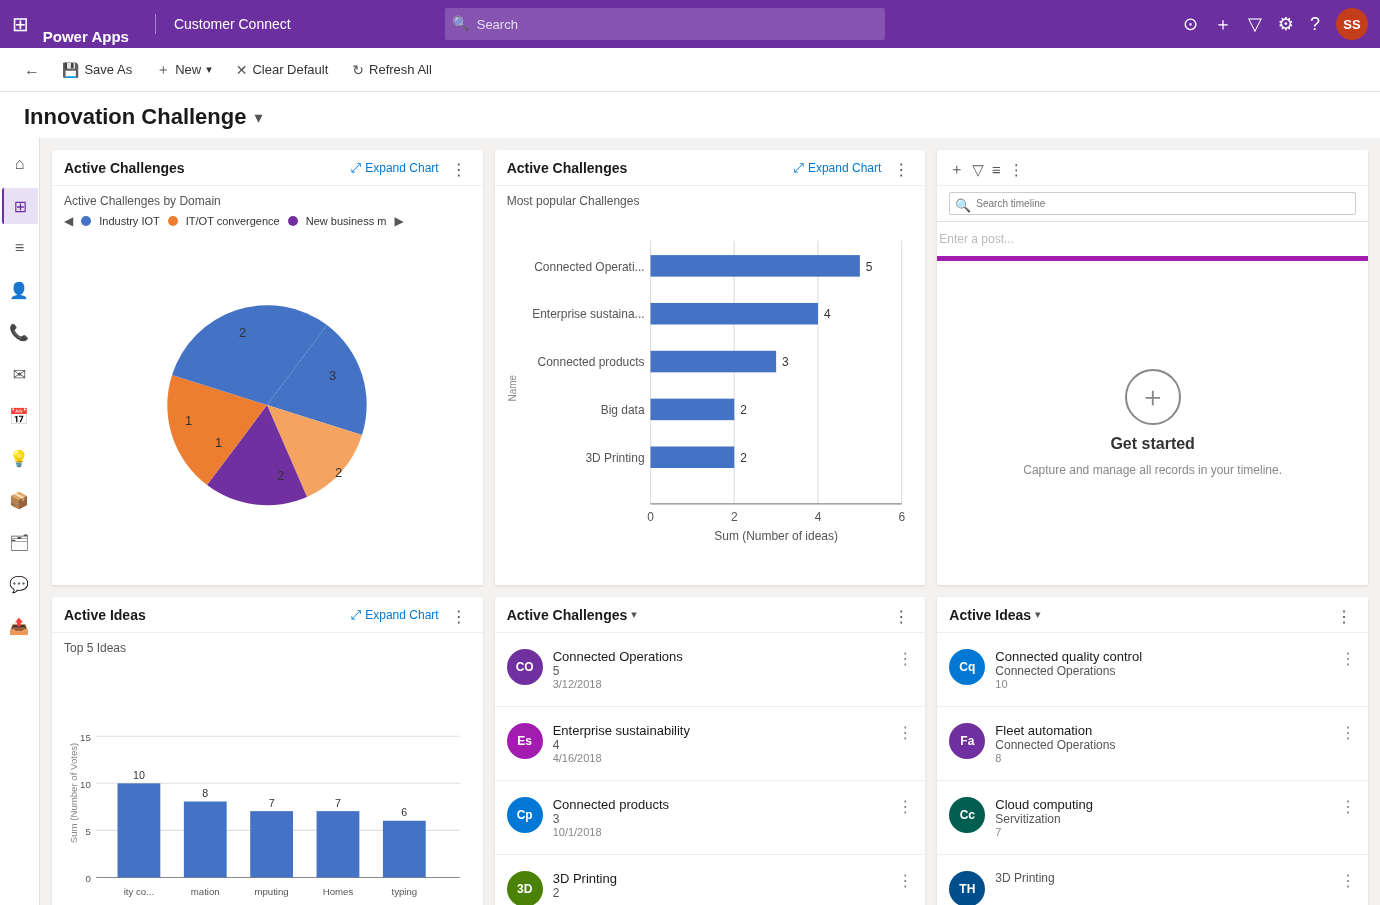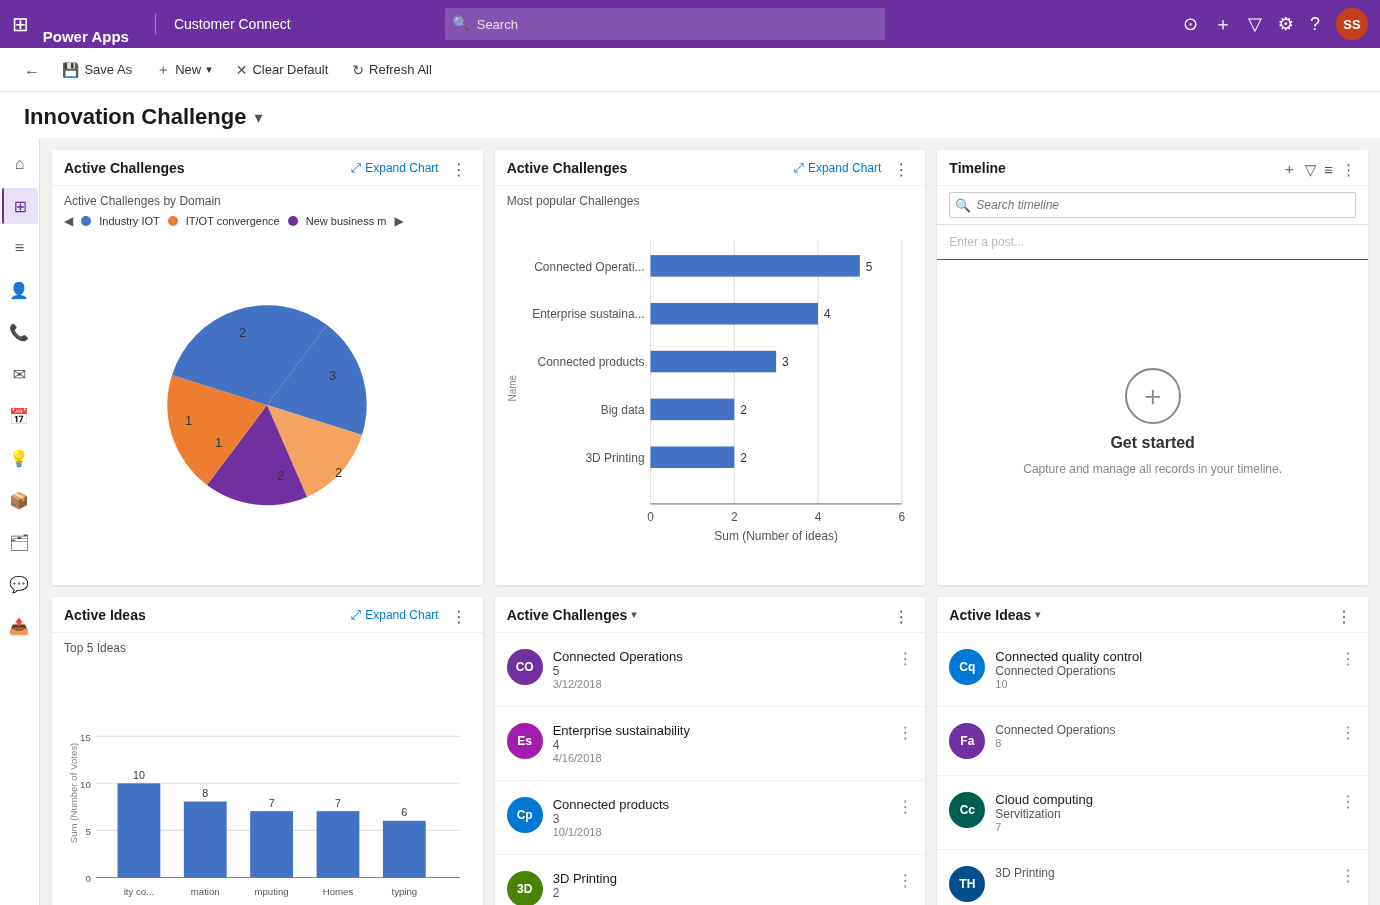--- a/index.html
+++ b/index.html
@@ -360,36 +360,35 @@
             <text x="260" y="234" text-anchor="middle" font-size="10" fill="#555">4</text>
             <text x="330" y="234" text-anchor="middle" font-size="10" fill="#555">6</text>
             <text x="225" y="250" text-anchor="middle" font-size="10" fill="#555">Sum (Number of ideas)</text>
           </svg>
         </div>
       </div>
     </div>
 
     <div class="card timeline-card">
       <div class="card-header">
-        <span class="card-title">Timeline</span>
         <div class="timeline-header-icons">
           <button class="tl-icon-btn">＋</button>
           <button class="tl-icon-btn">▽</button>
           <button class="tl-icon-btn">≡</button>
           <button class="tl-icon-btn">⋮</button>
         </div>
       </div>
       <div class="timeline-content">
         <div class="timeline-search-bar">
           <div class="timeline-search-wrap">
             <span class="ts-icon" style="position:absolute;left:6px;top:6px;font-size:13px;color:#888;">🔍</span>
-            <input type="text" style="width: 100%; border: 1px solid rgb(204, 204, 204); border-radius: 2px; padding: 5px 8px 5px 26px; font-size: 12px; color: rgb(102, 102, 102); font-style: italic;" placeholder="Search timeline">
-          </div>
-        </div>
-        <div class="timeline-post" style="color:#bbb; padding:10px 12px; border-bottom:1px solid #a21caf;">Enter a post...</div>
+            <input type="text" style="width: 100%; border: 1px solid rgb(204, 204, 204); border-radius: 2px; padding: 5px 8px 5px 26px; font-size: 10px; color: rgb(102, 102, 102);" placeholder="Search timeline">
+          </div>
+        </div>
+        <div class="timeline-post" style="color:#bbb; padding:10px 2px; border-bottom:5px solid #a21caf;">Enter a post...</div>
         <div class="timeline-get-started">
           <div class="plus-circle">＋</div>
           <div class="get-started-title">Get started</div>
           <div class="get-started-sub">Capture and manage all records in your timeline.</div>
         </div>
       </div>
     </div>
 
     <div class="card bottom-bar-card">
       <div class="card-header">
@@ -505,20 +504,21 @@
           <div class="list-item-info">
             <div class="list-item-name">Connected quality control</div>
             <div class="list-item-sub">Connected Operations</div>
             <div class="list-item-date">10</div>
           </div>
           <button class="list-item-more">⋮</button>
         </div>
         <div class="list-item">
           <div class="list-avatar" style="background:#7030a0;">Fa</div>
           <div class="list-item-info">
+            <div class="list-item-name">Fleet automation</div>
             <div class="list-item-sub">Connected Operations</div>
             <div class="list-item-date">8</div>
           </div>
           <button class="list-item-more">⋮</button>
         </div>
         <div class="list-item">
           <div class="list-avatar" style="background:#005e50;">Cc</div>
           <div class="list-item-info">
             <div class="list-item-name">Cloud computing</div>
             <div class="list-item-sub">Servitization</div>

